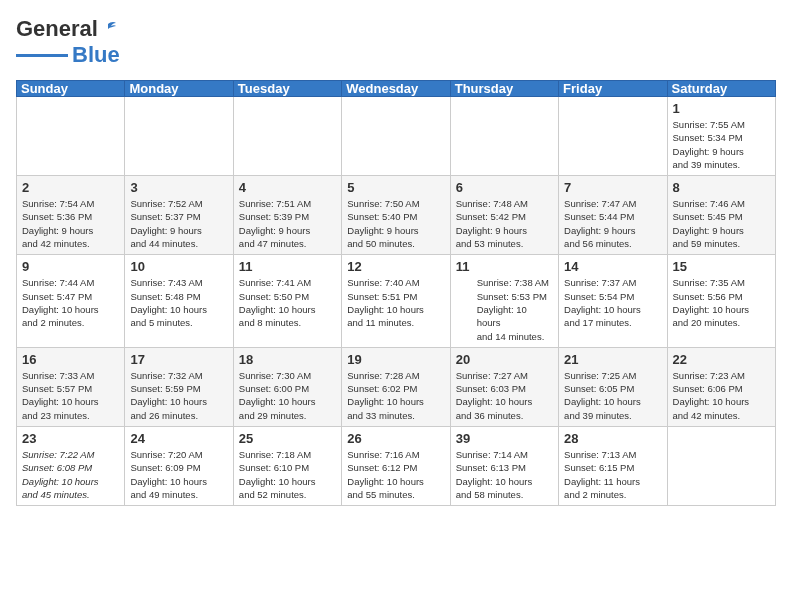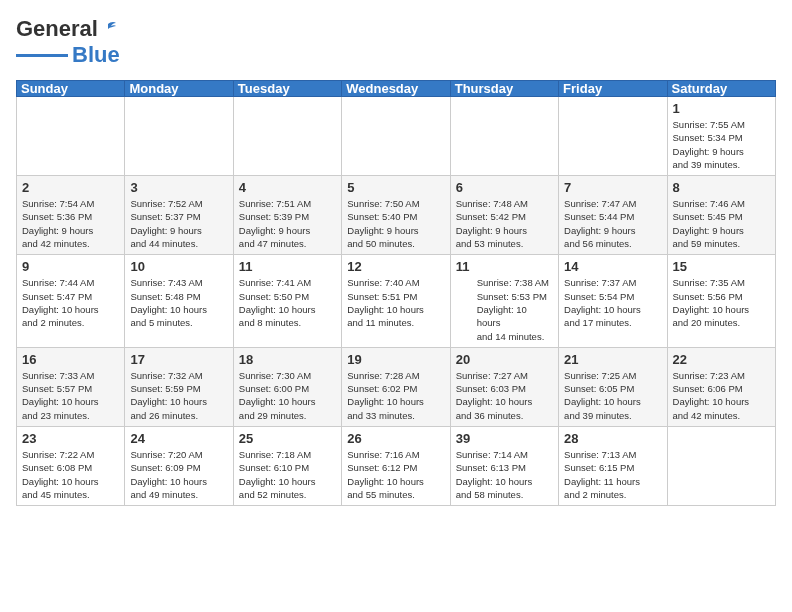--- a/index.html
+++ b/index.html
@@ -272,21 +272,21 @@
           <span class="day-number">22</span>
           <div class="day-info" style="white-space: pre-line;">Sunrise: 7:23 AM
 Sunset: 6:06 PM
 Daylight: 10 hours
 and 42 minutes.</div>
         </td>
       </tr>
       <tr>
         <td>
           <span class="day-number">23</span>
-          <div class="day-info" style="white-space: pre-line;">Sunrise: 7:22 AM
+          <div class="day-info" style="white-space: pre-line; font-style: italic;">Sunrise: 7:22 AM
 Sunset: 6:08 PM
 Daylight: 10 hours
 and 45 minutes.</div>
         </td>
         <td>
           <span class="day-number">24</span>
           <div class="day-info" style="white-space: pre-line;">Sunrise: 7:20 AM
 Sunset: 6:09 PM
 Daylight: 10 hours
 and 49 minutes.</div>

